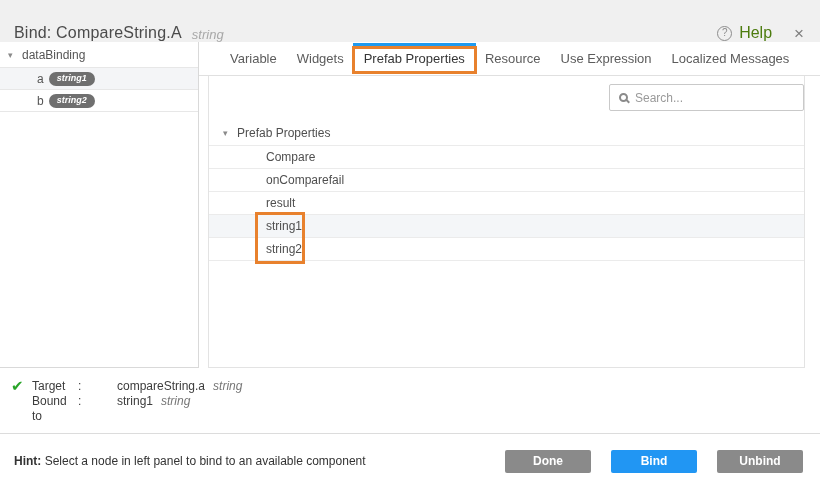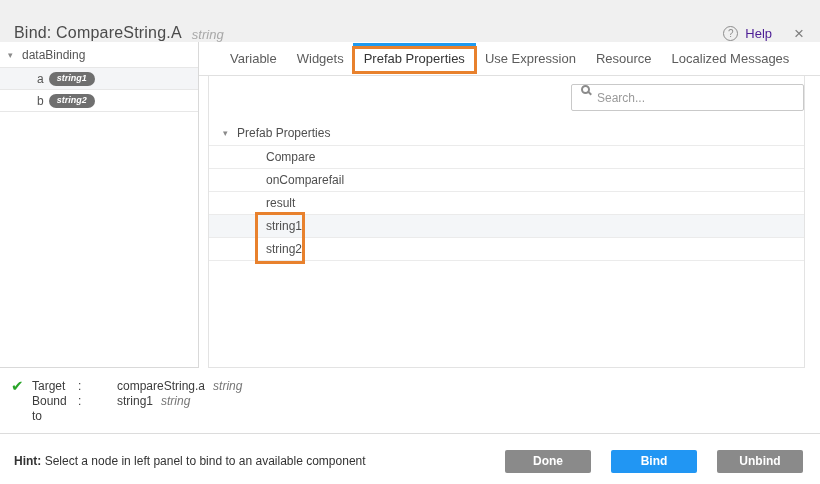--- a/index.html
+++ b/index.html
@@ -21,21 +21,21 @@
     padding: 0 16px 0 14px;
   }
   .title { font-size: 16px; color: #4b4b4b; letter-spacing: .2px; }
   .title-type { font-size: 13px; font-style: italic; color: #a8a8a8; margin-left: 10px; }
   .header-right { margin-left: auto; display: flex; align-items: center; }
   .help-icon {
     width: 15px; height: 15px; border: 1px solid #8d8d8d; border-radius: 50%;
     display: flex; align-items: center; justify-content: center;
     font-size: 10px; color: #8d8d8d; line-height: 1;
   }
-  .help-label { font-size: 13px; color: #4c1d95; margin: 0 22px 0 7px; }
+  .help-label { font-size: 16px; color: #4d7c0f; margin: 0 22px 0 7px; }
   .close-icon { font-size: 17px; color: #7e7e7e; line-height: 1; cursor: default; }
 
   
   .main { position: relative; height: 326px; }
 
   .left-panel {
     position: absolute; left: 0; top: 0;
     width: 199px; height: 326px;
     border-right: 1px solid #d9d9d9;
     border-bottom: 1px solid #d9d9d9;
@@ -79,24 +79,24 @@
   .content-box {
     flex: 1;
     margin: 0 15px 0 9px;
     border: 1px solid #e3e3e3;
     border-top: none;
     position: relative;
     padding-top: 8px;
     background: #fff;
   }
   .search-box {
-    width: 233px; height: 27px;
+    width: 195px; height: 27px;
     border: 1px solid #c9c9c9; border-radius: 2px;
     margin-left: auto; margin-right: 0;
-    display: flex; padding: 0 9px; gap: 7px;
+    display: flex; align-items: center; padding: 0 9px; gap: 7px;
     background: #fff;
   }
   .search-glyph { width: 9px; height: 9px; border: 2px solid #8b8b8b; border-radius: 50%; position: relative; flex: 0 0 9px; }
   .search-glyph::after {
     content: ""; position: absolute; width: 5px; height: 2px; background: #8b8b8b;
     right: -4px; bottom: -2px; transform: rotate(45deg);
   }
   .search-input { border: none; outline: none; flex: 1; font-size: 12px; color: #555; font-family: inherit; background: transparent; }
   .search-input::placeholder { color: #9a9a9a; }
 
@@ -169,22 +169,22 @@
       <span class="badge">string2</span>
     </div>
   </div>
 
   <div class="right-panel">
 
     <div class="tab-bar">
       <div class="tab">Variable</div>
       <div class="tab">Widgets</div>
       <div class="tab active annotated">Prefab Properties</div>
+      <div class="tab">Resource</div>
       <div class="tab">Use Expression</div>
-      <div class="tab">Resource</div>
       <div class="tab">Localized Messages</div>
     </div>
 
     <div class="content-box">
       <div class="search-box">
         <span class="search-glyph"></span>
         <input class="search-input" type="text" placeholder="Search..." style="">
       </div>
 
       <div class="ptree">

